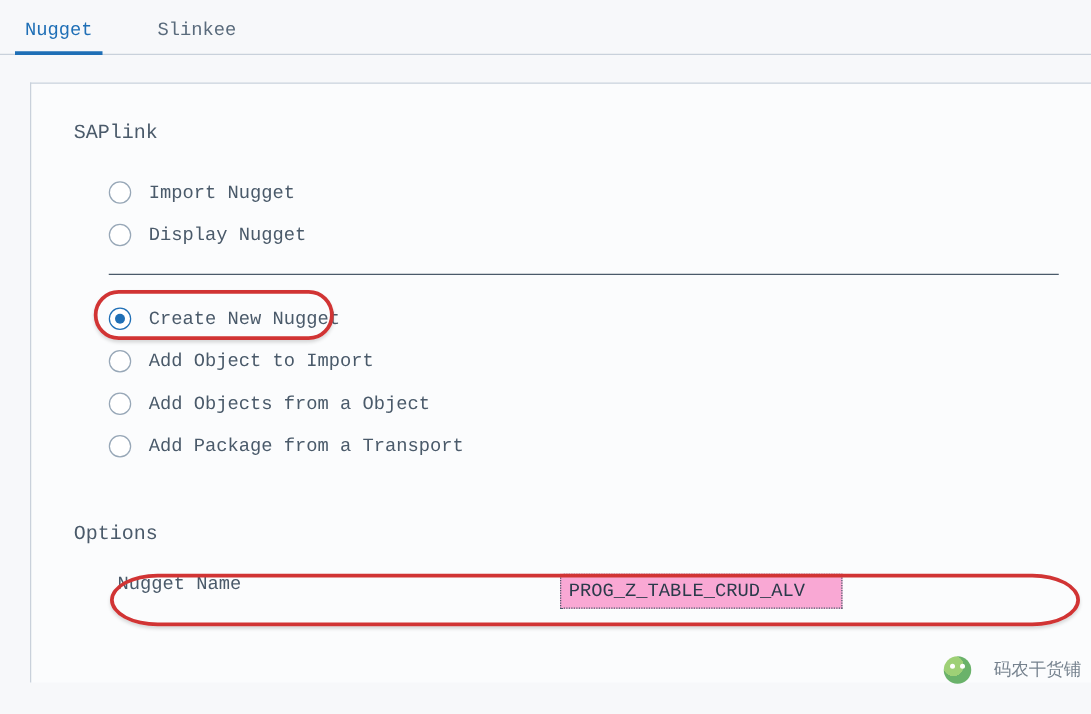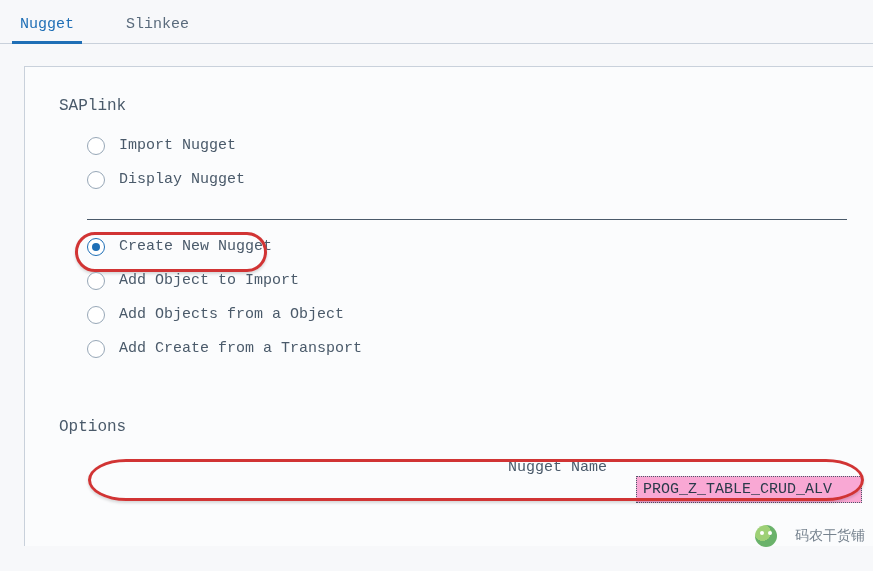--- a/index.html
+++ b/index.html
@@ -47,20 +47,21 @@
   .group-title {
     color: #4a5a6a;
     margin-bottom: 22px;
     font-size: 16px;
   }
   .radio-list {
     margin-left: 28px;
   }
   .radio-row {
     display: flex;
+    align-items: center;
     height: 34px;
     position: relative;
   }
   .radio {
     width: 18px; height: 18px;
     border: 1.5px solid #97a7b7;
     border-radius: 50%;
     margin-right: 14px;
     display: inline-flex;
     align-items: center; justify-content: center;
@@ -100,23 +101,22 @@
   .options-block {
     margin-top: 44px;
     font-family: Liberation Mono, monospace;
   }
   .options-row-wrap {
     position: relative;
     margin-left: 28px;
     width: 776px;
     height: 42px;
     display: flex;
-    align-items: flex-end;
+    align-items: flex-start;
     border: 1px solid transparent;
-    flex-direction: column;
   }
   .opt-label {
     color: #4a5a6a;
     width: 360px;
     padding-left: 6px;
   }
   .opt-input {
     font-family: inherit;
     font-size: 15px;
     color: #2a3a4a;
@@ -209,21 +209,21 @@
     <div class="radio-row">
       <span class="radio">
             <span class="dot"></span>
           </span>
       <span class="radio-label">Add Objects from a Object</span>
     </div>
     <div class="radio-row">
       <span class="radio">
             <span class="dot"></span>
           </span>
-      <span class="radio-label">Add Create from a Transport</span>
+      <span class="radio-label">Add Package from a Transport</span>
     </div>
   </div>
 
   <div class="options-block">
     <div class="group-title">Options</div>
     <div class="options-row-wrap">
       <span class="opt-label">Nugget Name</span>
       <input class="opt-input" type="text" value="PROG_Z_TABLE_CRUD_ALV" style="">
       <span class="hl-ellipse hl-options"></span>
     </div>

